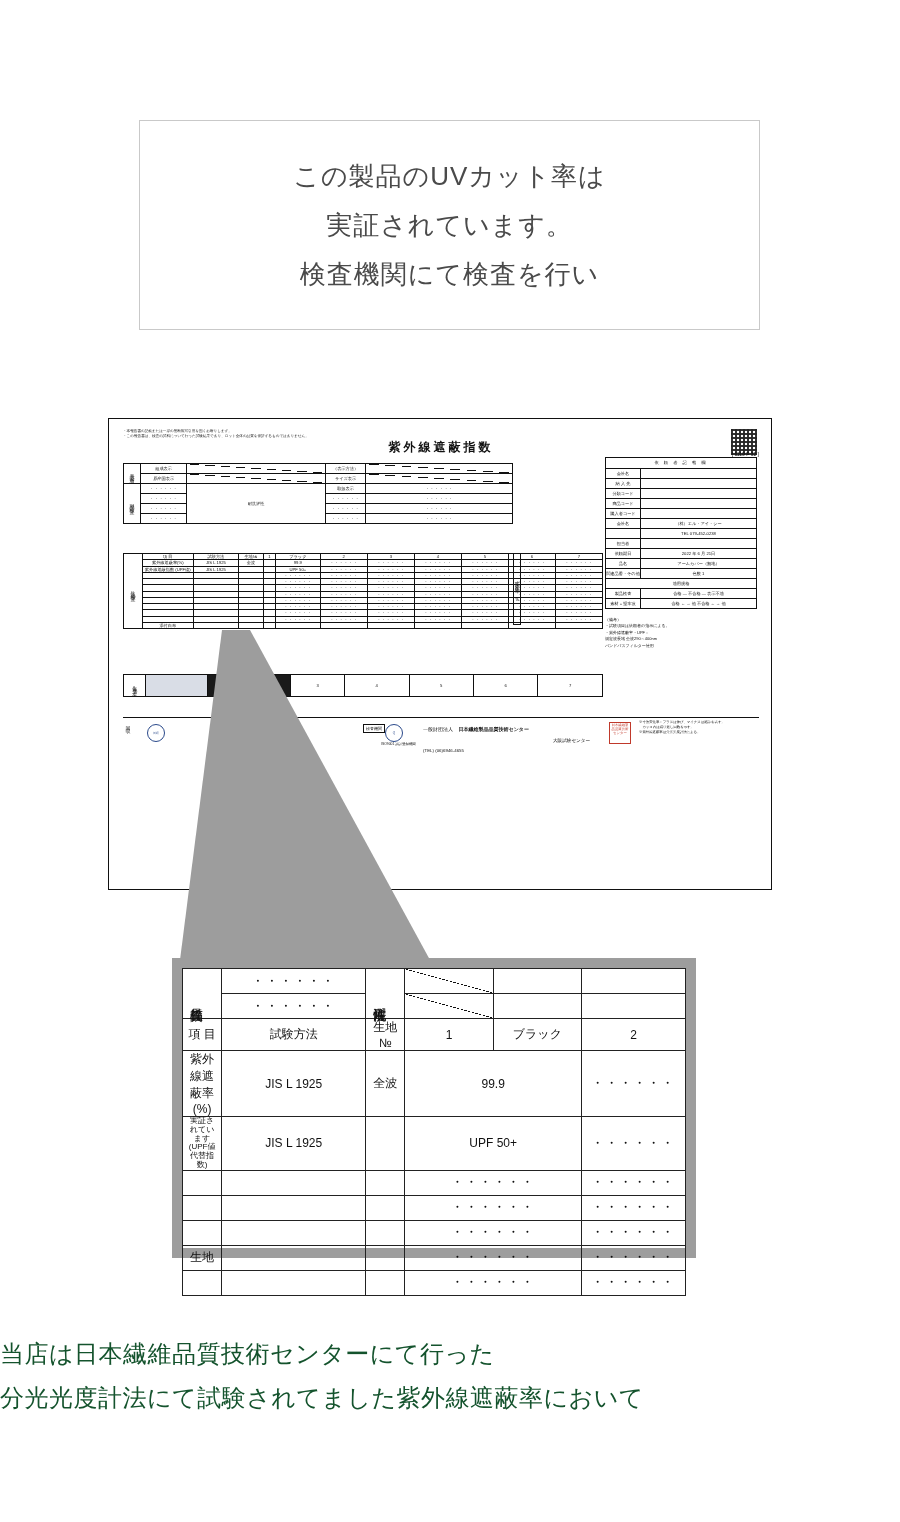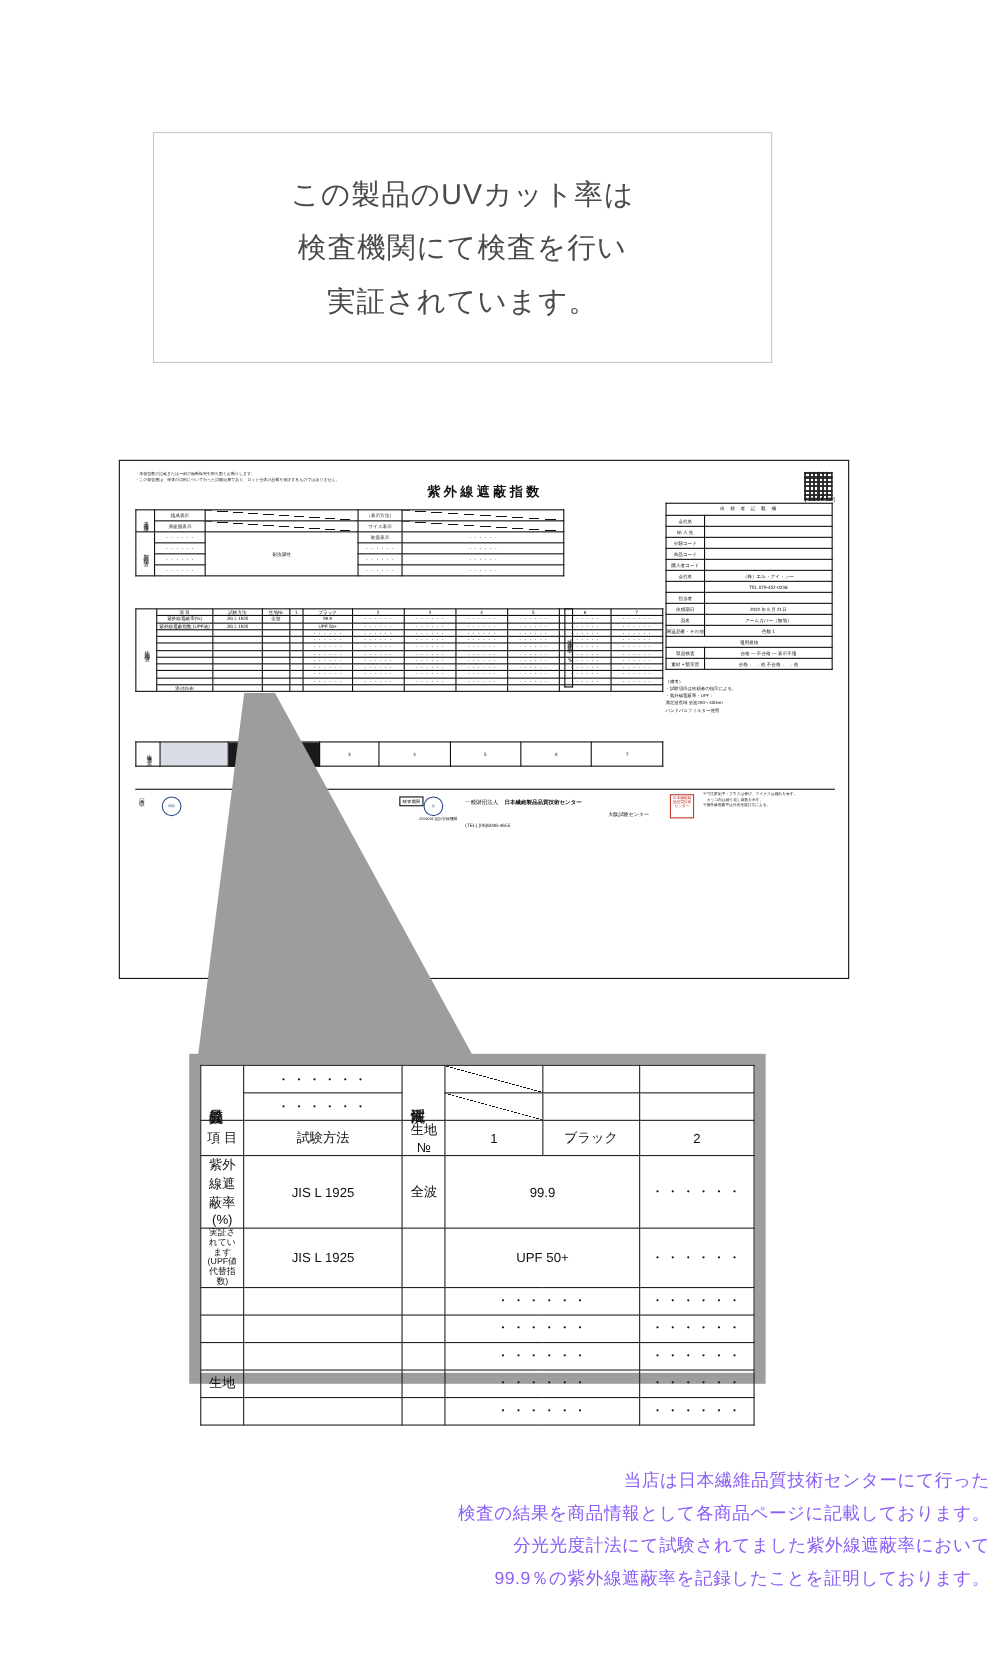--- a/index.html
+++ b/index.html
@@ -7,21 +7,21 @@
     width:900px;height:1522px;
     background:#ffffff;
     font-family:"Liberation Sans", sans-serif;
     color:#3a3a3a;
     position:relative;
     overflow:hidden;
   }
 
   
   .top-box{
-    position:absolute;left:139px;top:120px;width:563px;height:210px;
+    position:absolute;left:139px;top:120px;width:621px;height:210px;
     border:1px solid #c9c9c9;
     box-sizing:border-box;
     display:flex;flex-direction:column;align-items:center;justify-content:center;
     gap:10px;
   }
   .top-box .line{
     font-size:26px;letter-spacing:1px;color:#4a4a4a;line-height:1.5;
   }
 
   
@@ -97,31 +97,31 @@
   table.zgrid{border-collapse:collapse;width:100%;}
   table.zgrid td{border:1px solid #222;font-size:12px;color:#111;height:24px;padding:0 4px;}
   .zc{text-align:center;}
   .zdots{color:#333;letter-spacing:2px;font-size:11px;}
   .zvert{writing-mode:vertical-rl;text-orientation:upright;font-size:13px;text-align:center;}
   .zhead{font-size:14px;text-align:center;font-weight:normal;}
   .small2{font-size:8px;line-height:1.1;display:block;text-align:center;}
 
   
   .bottom-text{
-    position:absolute;left:0;top:1332px;width:900px;text-align:right;
-    font-size:16px;line-height:1.85;color:#8b5cf6;letter-spacing:.5px;
+    position:absolute;left:0;top:1332px;width:900px;text-align:left;
+    font-size:24px;line-height:1.85;color:#14532d;letter-spacing:.5px;
   }
 </style>
 </head>
 <body>
 
 <div class="top-box">
   <div class="line">この製品のUVカット率は</div>
+  <div class="line">実証されています。</div>
   <div class="line">検査機関にて検査を行い</div>
-  <div class="line">実証されています。</div>
 </div>
 
 <div class="cert-wrap">
   <div class="cert-inner">
 
     <div class="fineprint">
       <div>・本報告書の記載または一部の無断複写引用を固くお断りします。</div>
       <div>・この報告書は、検査の試料について行った試験結果であり、ロット全体の品質を保証するものではありません。</div>
     </div>
 
@@ -535,16 +535,14 @@
         <td colspan="2" class="zc zdots">・・・・・・</td>
         <td class="zc zdots">・・・・・・</td>
       </tr>
     </tbody>
       </table>
   </div>
 </div>
 
 <div class="bottom-text">
   <div>当店は日本繊維品質技術センターにて行った</div>
-  <div>検査の結果を商品情報として各商品ページに記載しております。</div>
   <div>分光光度計法にて試験されてました紫外線遮蔽率において</div>
-  <div>99.9％の紫外線遮蔽率を記録したことを証明しております。</div>
 </div>
 
 </body></html>

